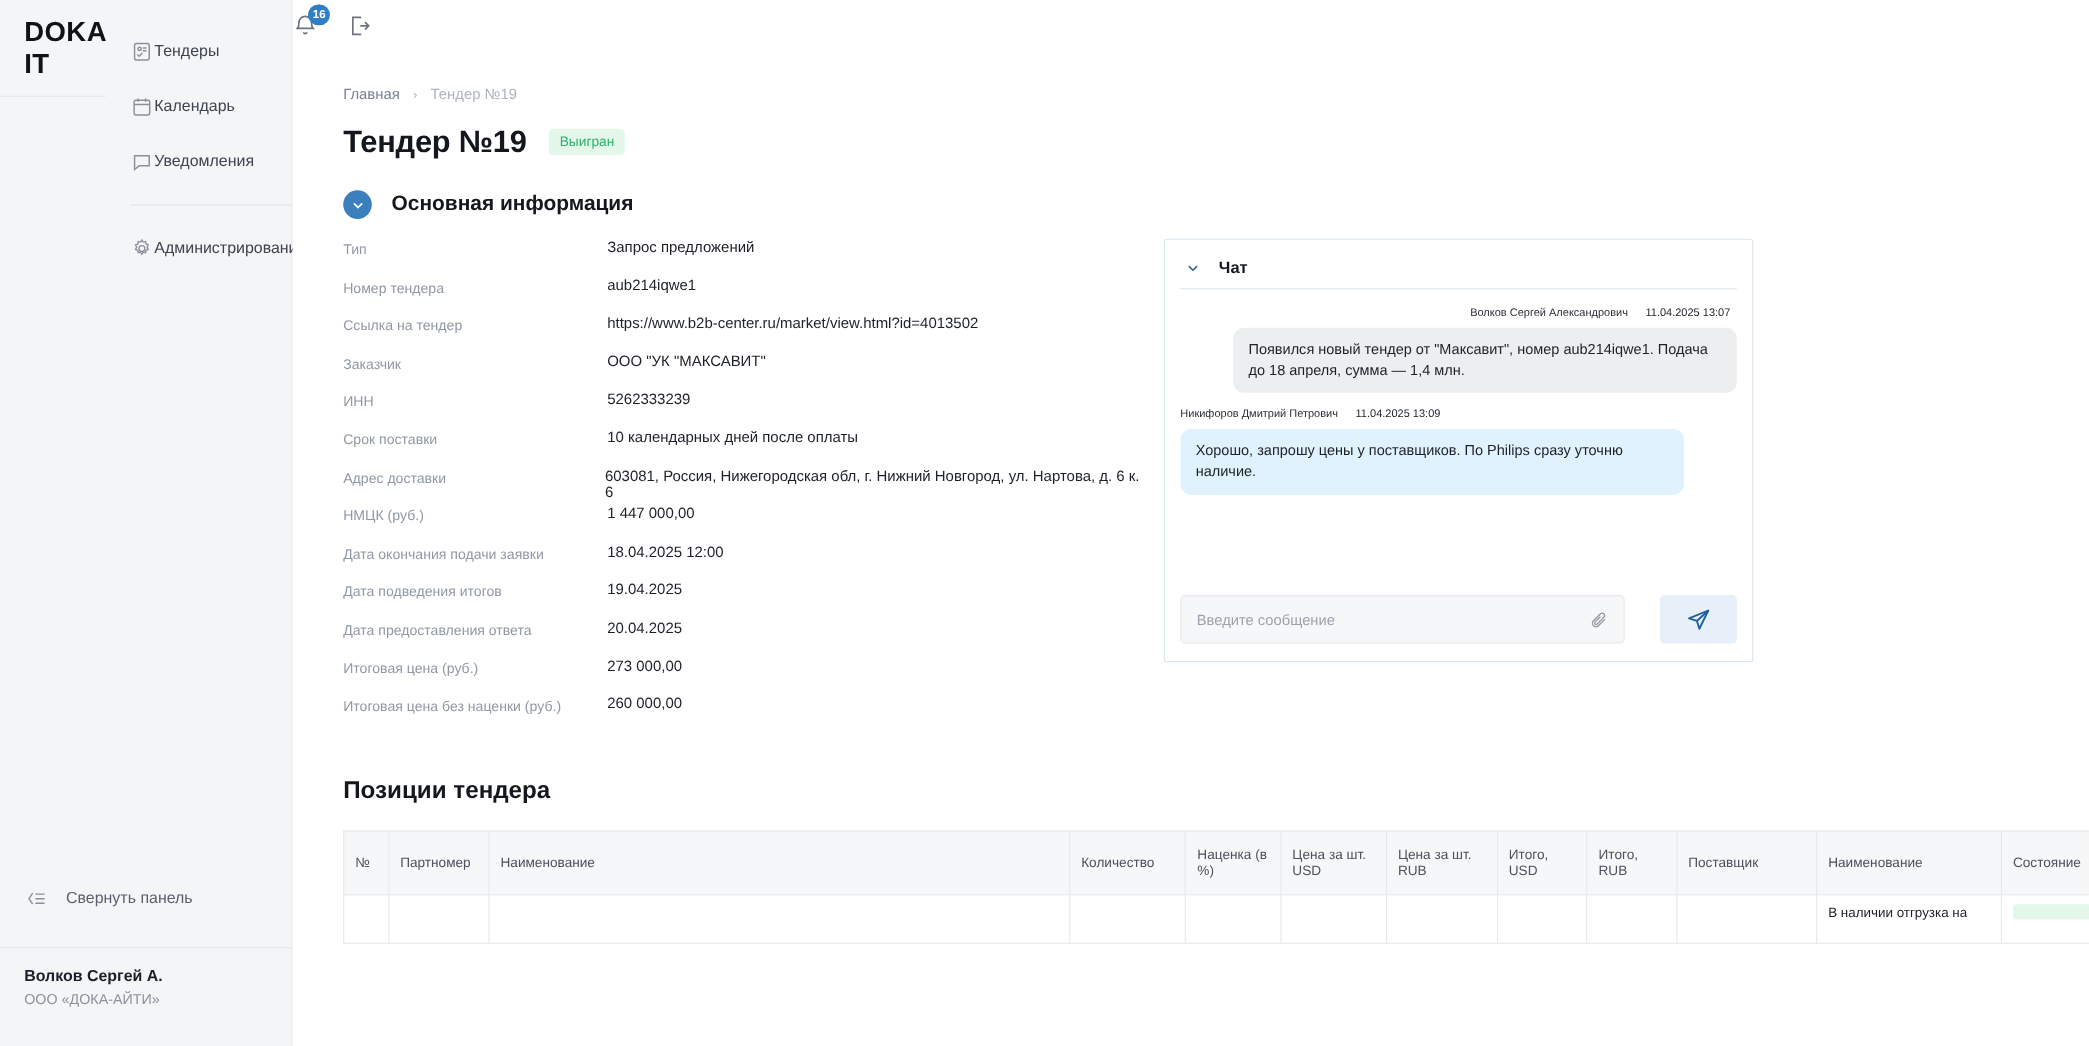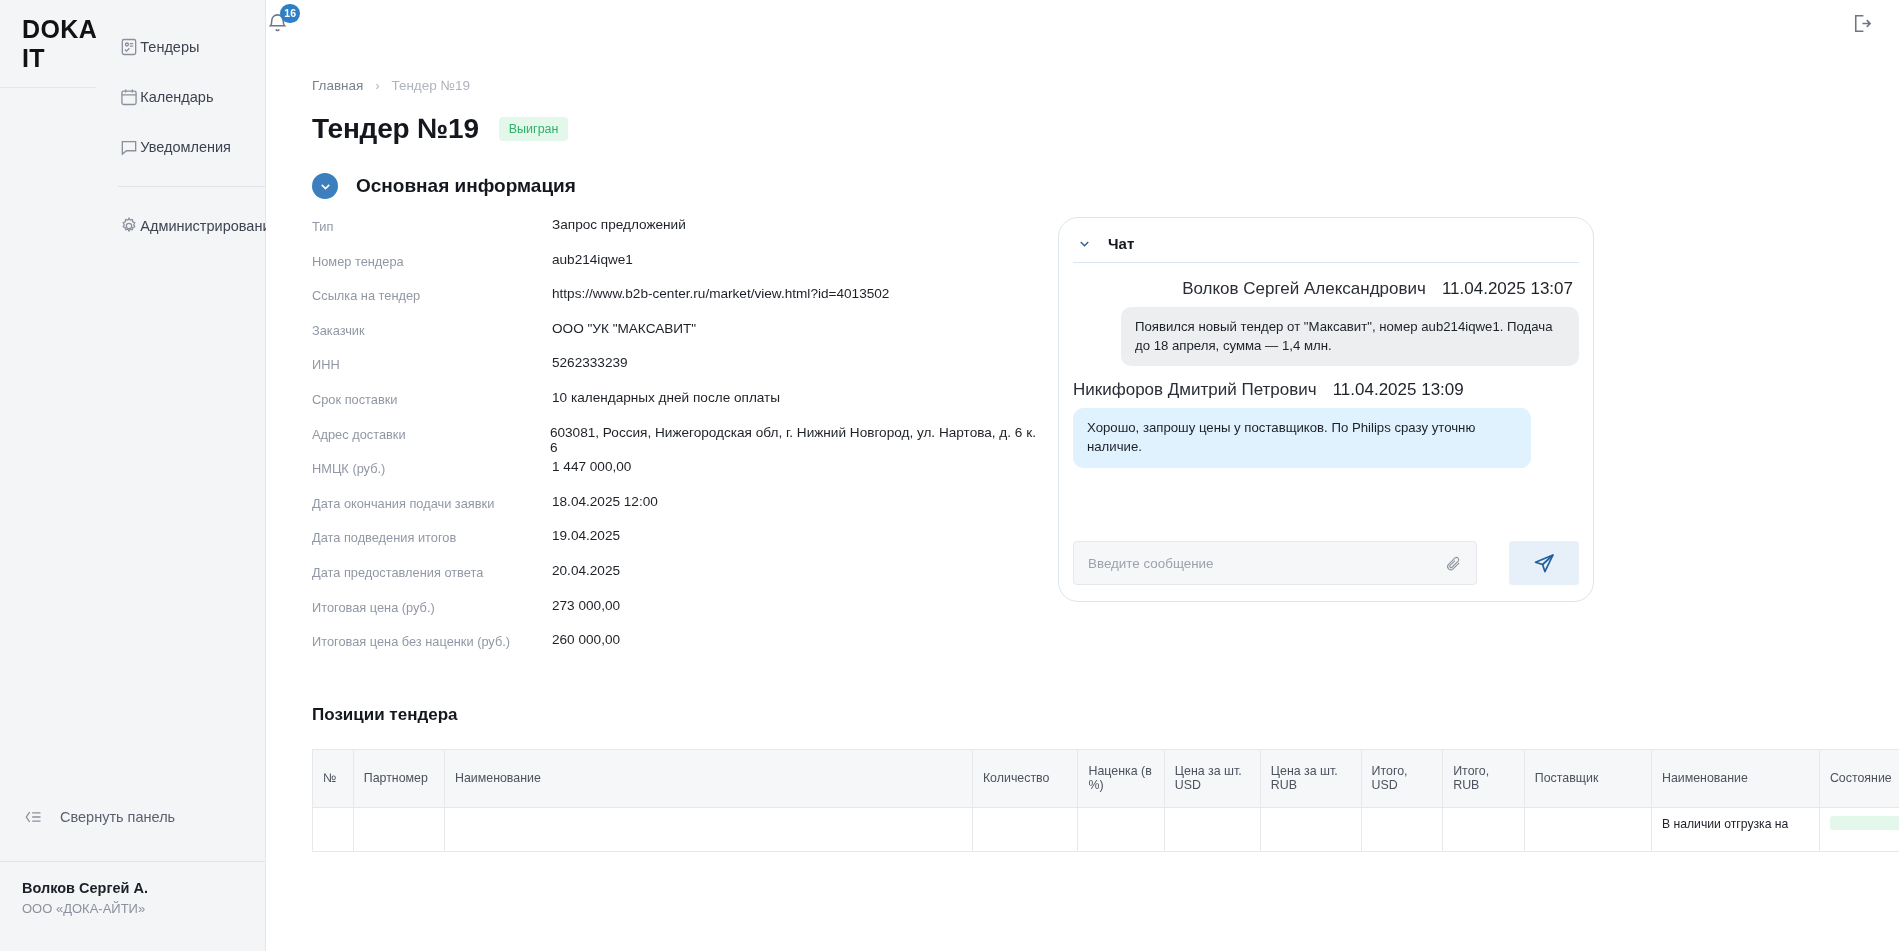--- a/index.html
+++ b/index.html
@@ -54,21 +54,21 @@
     border-top: 1px solid #e1e4e8;
     padding: 18px 22px 24px 22px;
   }
   .user-name { font-size: 14.5px; font-weight: 700; color: #1b1f27; }
   .user-org  { font-size: 13px; color: #8c919c; margin-top: 5px; }
 
   
   .main { flex: 1; height: 951px; position: relative; overflow: hidden; background:#fff; }
   .topbar {
     height: 46px; display: flex; align-items: center;
-    justify-content: space-between; gap: 26px; padding-right: 26px;
+    justify-content: flex-start; gap: 26px; padding-right: 26px;
   }
   .icon-btn { position: relative; cursor: pointer; color: #6e7480; display:flex; align-items:center;}
   .bell-badge {
     position: absolute; top: -8px; right: -11px;
     background: #2f7fc4; color: #fff;
     font-size: 10.5px; font-weight: 700;
     min-width: 19px; height: 19px; border-radius: 10px;
     display: flex; align-items: center; justify-content: center;
     padding: 0 4px;
   }
@@ -98,32 +98,32 @@
   .body-row { display: flex; margin-top: 18px; }
   .info-col { width: 745px; padding-left: 14px; }
   .info-row { display: flex; align-items: flex-start; height: 34.6px; }
   .info-label { width: 240px; font-size: 12.8px; color: #9198a5; padding-top: 2px;}
   .info-value { font-size: 13.6px; color: #1d2128; }
 
   
   .chat-wrap { margin-left: 15px; }
   .chat {
     width: 536px; height: 385px;
-    border: 1px solid #dbe6ee; border-radius: 20px;
+    border: 1px solid #dbe6ee; border-radius: 3px;
     background: #fff; display: flex; flex-direction: column;
     padding: 12px 14px 16px 14px;
   }
   .chat-head { display: flex; align-items: center; gap: 16px; padding: 5px 0 10px 4px; }
   .chat-chev { color: #2d5f8b; display: flex; cursor: pointer; }
   .chat-title { font-size: 15px; font-weight: 700; color: #14171d; }
   .chat-divider { height: 1px; background: #dbe6ee; }
   .chat-body { flex: 1; padding-top: 16px; overflow: hidden; }
 
   .msg { margin-bottom: 14px; }
-  .msg-meta { display: flex; gap: 16px; font-size: 17px; color: #2a2e36; margin-bottom: 8px; align-items: flex-end; }
+  .msg-meta { display: flex; gap: 16px; font-size: 10px; color: #2a2e36; margin-bottom: 8px; align-items: flex-end; }
   .msg-meta .ts { color: #1d2128; }
   .msg.out .msg-meta { justify-content: flex-end; padding-right: 6px; }
   .bubble {
     font-size: 13.2px; line-height: 1.42; color: #1d2128;
     border-radius: 10px; padding: 11px 14px; display: inline-block;
     max-width: 458px;
   }
   .msg.out { text-align: right; }
   .msg.out .bubble { background: #eceef0; text-align: left; }
   .msg.in  .bubble { background: #e0f2fd; }
@@ -141,21 +141,21 @@
   }
   .chat-input input::placeholder { color: #9ca2ad; }
   .clip { color: #8e949f; cursor: pointer; display:flex; }
   .send-btn {
     width: 70px; height: 44px; background: #e7f0f8;
     border-radius: 4px; display: flex; align-items: center;
     justify-content: center; cursor: pointer; color: #1f5f9e;
   }
 
   
-  .positions-title { font-size: 17px; font-weight: 700; margin: 38px 0 24px 14px; color: #14171d; }
+  .positions-title { font-size: 22px; font-weight: 700; margin: 38px 0 24px 14px; color: #14171d; }
   .table-wrap { padding-left: 14px; padding-right: 14px; }
   table { border-collapse: collapse; width: 1604px; table-layout: fixed; }
   th {
     background: #f6f7f8; border: 1px solid #e6e8ea;
     font-weight: 400; font-size: 12.4px; color: #4c525e;
     text-align: left; padding: 10px 10px; height: 58px; vertical-align: middle;
   }
   td { border: 1px solid #e6e8ea; height: 44px; font-size: 12.4px; color:#1d2128; padding: 8px 10px; vertical-align: top;}
   .cell-comment { font-size: 12.2px; line-height: 1.35; }
   .cell-state-chip { background:#e3f7ea; border-radius:3px; height:14px; }

